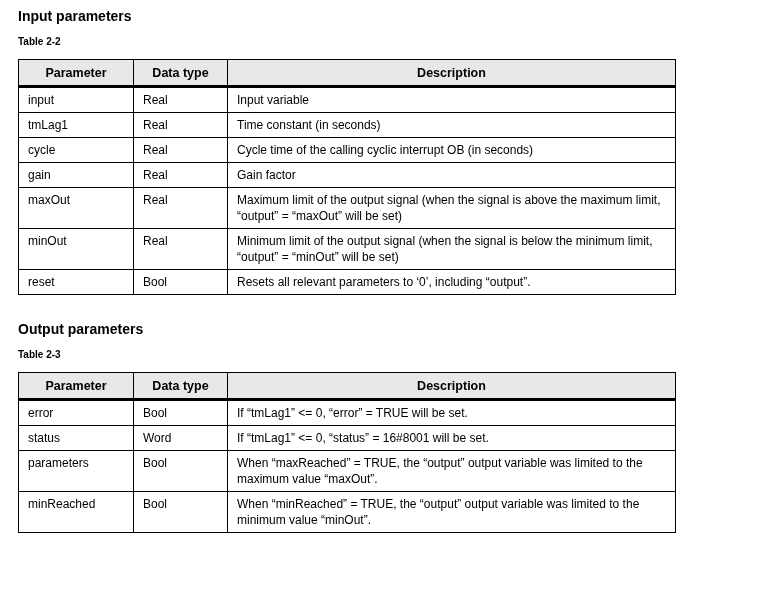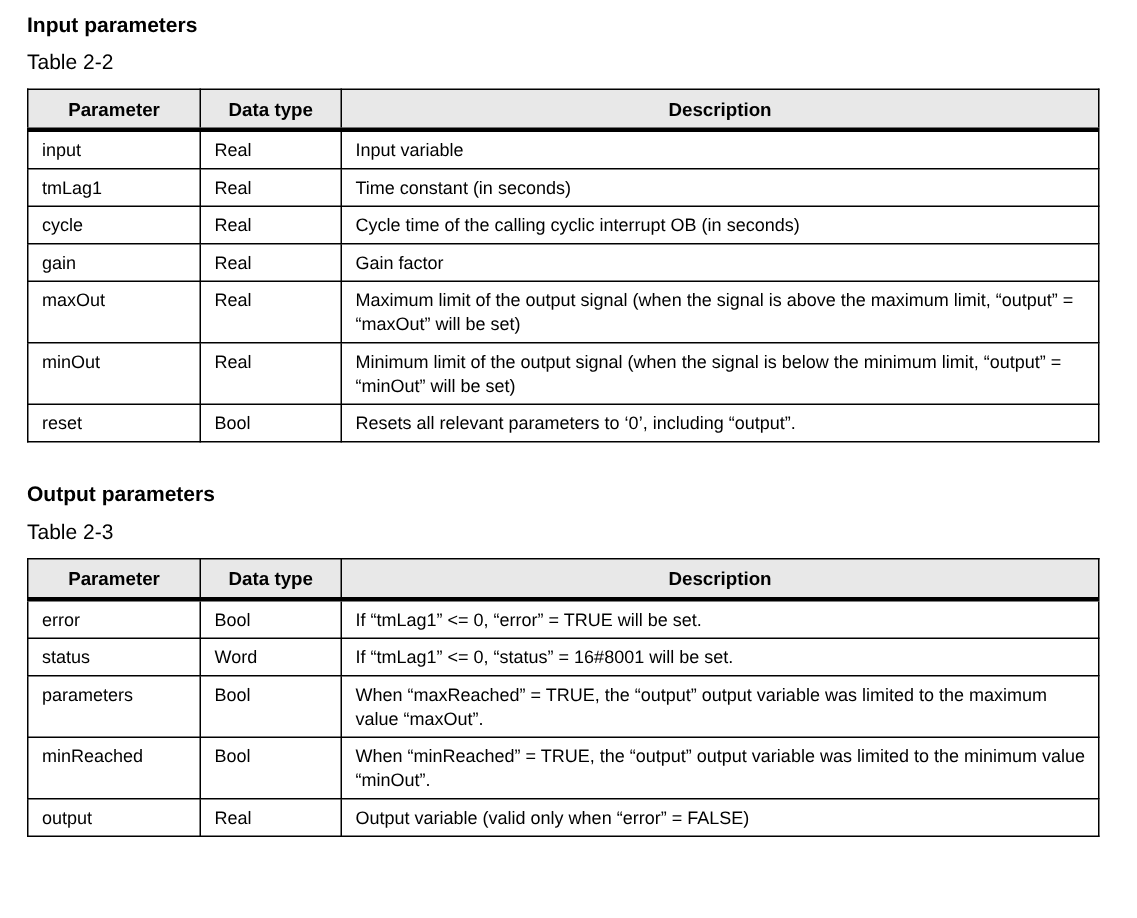--- a/index.html
+++ b/index.html
@@ -18,32 +18,32 @@
   .page {
     padding: 9px 13px 16px 18px;
   }
   .section-heading {
     font-size: 14px;
     font-weight: bold;
     line-height: 15px;
     margin: 0 0 11px 0;
   }
   .table-caption {
-    font-size: 14px;
-    font-weight: normal;
+    font-size: 10px;
+    font-weight: bold;
     line-height: 13px;
     margin: 0 0 11px 0;
   }
   .section + .section {
     margin-top: 27px;
   }
   table.param-table {
     border-collapse: collapse;
     table-layout: fixed;
-    width: 715px;
+    width: 658px;
     font-size: 12px;
   }
   table.param-table th,
   table.param-table td {
     border: 1px solid #000000;
     vertical-align: top;
     line-height: 16px;
   }
   table.param-table th {
     background: #e8e8e8;
@@ -151,22 +151,17 @@
         <tr>
           <td>parameters</td>
           <td>Bool</td>
           <td>When “maxReached” = TRUE, the “output” output variable was limited to the maximum value “maxOut”.</td>
         </tr>
         <tr>
           <td>minReached</td>
           <td>Bool</td>
           <td>When “minReached” = TRUE, the “output” output variable was limited to the minimum value “minOut”.</td>
         </tr>
-        <tr>
-          <td>output</td>
-          <td>Real</td>
-          <td>Output variable (valid only when “error” = FALSE)</td>
-        </tr>
       </tbody>
     </table>
   </div>
 
 </div>
 
 </body></html>

